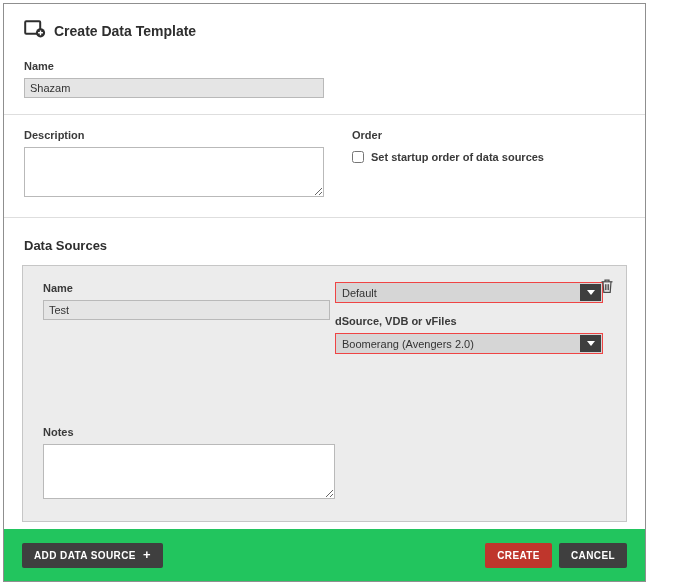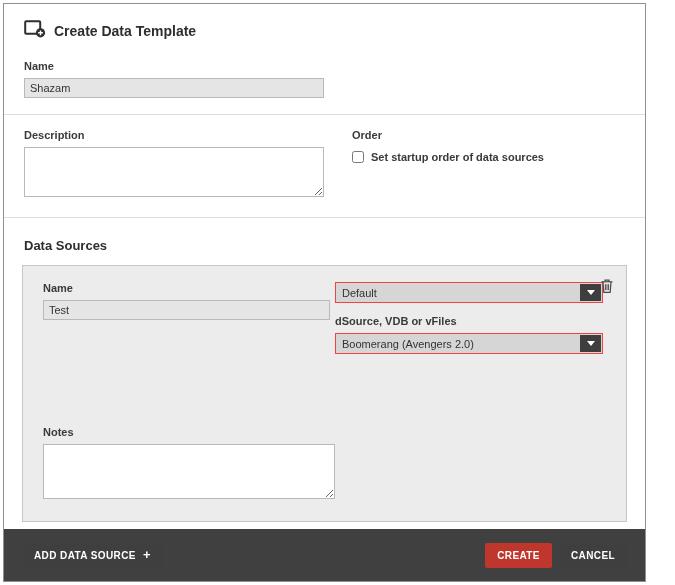--- a/index.html
+++ b/index.html
@@ -145,21 +145,21 @@
     right: 12px;
     background: none;
     border: none;
     padding: 0;
     cursor: pointer;
     line-height: 0;
   }
   
   .dlg-footer {
     margin-top: 7px;
-    background: #404040;
+    background: #22c55e;
     flex: 1;
     display: flex;
     align-items: center;
     padding: 0 18px;
   }
   .btn {
     font-family: "Liberation Sans", sans-serif;
     font-size: 10px;
     font-weight: bold;
     letter-spacing: 0.4px;

